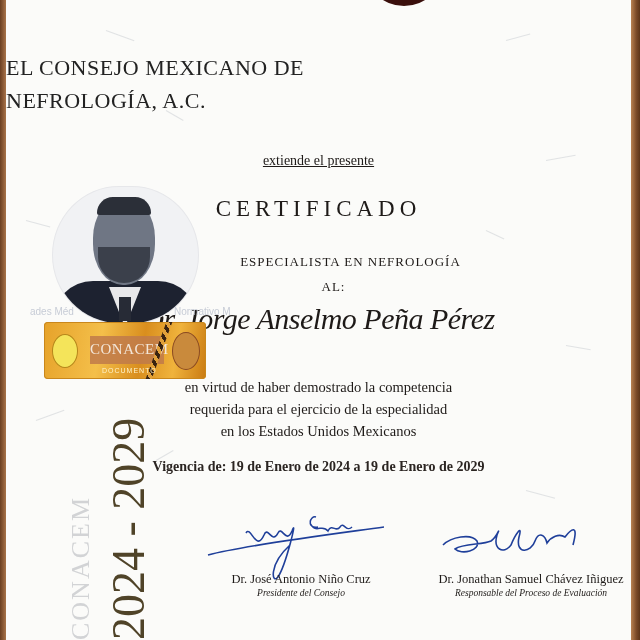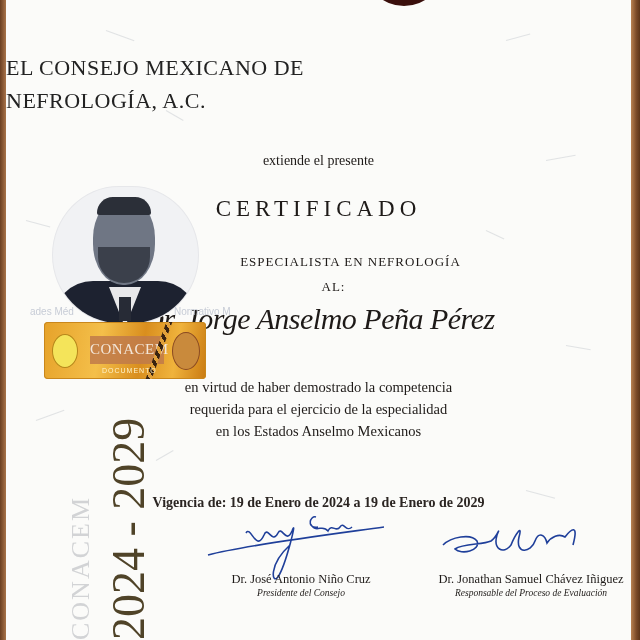--- a/index.html
+++ b/index.html
@@ -13,21 +13,21 @@
   .t1{top:54px;left:88px;width:625px;}
   .t2{top:87px;left:88px;width:625px;}
   .center{position:absolute;left:92px;width:625px;text-align:center;}
   .extiende{top:153px;font-size:14px;}
   .cert{top:196px;font-size:23px;letter-spacing:5px;font-weight:normal;}
   .como{top:228px;font-size:13px;font-weight:bold;}
   .esp{top:254px;font-size:13px;letter-spacing:1px;}
   .al{top:279px;font-size:13px;letter-spacing:1px;}
   .name{top:302px;font-size:30px;font-style:italic;letter-spacing:-.5px;}
   .body-text{top:376px;font-size:14.5px;line-height:22px;}
-  .vigencia{top:459px;font-size:14px;font-weight:bold;color:#2b2522;margin-top:36px;}
+  .vigencia{top:459px;font-size:14px;font-weight:bold;color:#2b2522;}
   .photo-wrap{position:absolute;left:46px;top:186px;width:145px;height:136px;border-radius:50%/55%;background:#f1f2f4;overflow:hidden;border:1px solid #e6e7ea;}
   .photo-suit{position:absolute;left:0;top:94px;width:145px;height:60px;background:#1d2230;border-radius:40px 40px 0 0;}
   .photo-shirt{position:absolute;left:56px;top:100px;width:32px;height:40px;background:#e8e8ea;clip-path:polygon(0 0,100% 0,50% 100%);}
   .photo-tie{position:absolute;left:66px;top:110px;width:12px;height:24px;background:#272b36;}
   .photo-head{position:absolute;left:40px;top:12px;width:62px;height:86px;border-radius:45% 45% 48% 48%;background:#6f7684;}
   .photo-beard{position:absolute;left:45px;top:60px;width:52px;height:36px;border-radius:0 0 26px 26px;background:#3b404b;}
   .photo-hair{position:absolute;left:44px;top:10px;width:54px;height:18px;border-radius:30px 30px 4px 4px;background:#2b2f38;}
   .overtext{position:absolute;top:306px;font-family:"Liberation Sans",sans-serif;font-size:10px;color:#c7ccd6;}
   .holo{position:absolute;left:38px;top:322px;width:162px;height:57px;border-radius:4px;background:linear-gradient(100deg,#e6a22a,#f4bf4a 35%,#d98e1e 60%,#f0b33c 80%,#c97a12);box-shadow:inset 0 0 0 1px #c9871c;}
   .holo-left{position:absolute;left:8px;top:12px;width:24px;height:32px;border-radius:50%;background:#f4e45a;border:1px solid #b6861a;}
@@ -64,30 +64,30 @@
   <div class="fiber" style="left:30px;top:420px;width:30px;transform:rotate(-20deg)"></div>
   <div class="fiber" style="left:560px;top:345px;width:25px;transform:rotate(10deg)"></div>
   <div class="fiber" style="left:150px;top:460px;width:20px;transform:rotate(-30deg)"></div>
   <div class="fiber" style="left:520px;top:490px;width:30px;transform:rotate(15deg)"></div>
 
   <div class="seal"></div>
 
   <div class="title t1" style="left:0;">EL CONSEJO MEXICANO DE</div>
   <div class="title t2" style="left:0;">NEFROLOGÍA, A.C.</div>
 
-  <div class="center extiende" style="left:0;">extiende el presente</div>
+  <div class="center extiende" style="left:0;text-decoration:underline;">extiende el presente</div>
   <div class="center cert" style="left:0;">CERTIFICADO</div>
   <div class="center esp" style="left:0;padding-left:32px;">ESPECIALISTA EN NEFROLOGÍA</div>
   <div class="center al" style="left:0;margin-left:15px;">AL:</div>
   <div class="center name" style="left:0;">Dr. Jorge Anselmo Peña Pérez</div>
 
   <div class="center body-text" style="left:0;">
     <div>en virtud de haber demostrado la competencia</div>
     <div>requerida para el ejercicio de la especialidad</div>
-    <div>en los Estados Anselmo Mexicanos</div>
+    <div>en los Estados Unidos Mexicanos</div>
   </div>
 
   <div class="center vigencia" style="left:0;">Vigencia de: 19 de Enero de 2024 a 19 de Enero de 2029</div>
 
   <div class="photo-wrap">
     <div class="photo-suit"></div>
     <div class="photo-shirt"></div>
     <div class="photo-tie"></div>
     <div class="photo-head"></div>
     <div class="photo-beard"></div>

